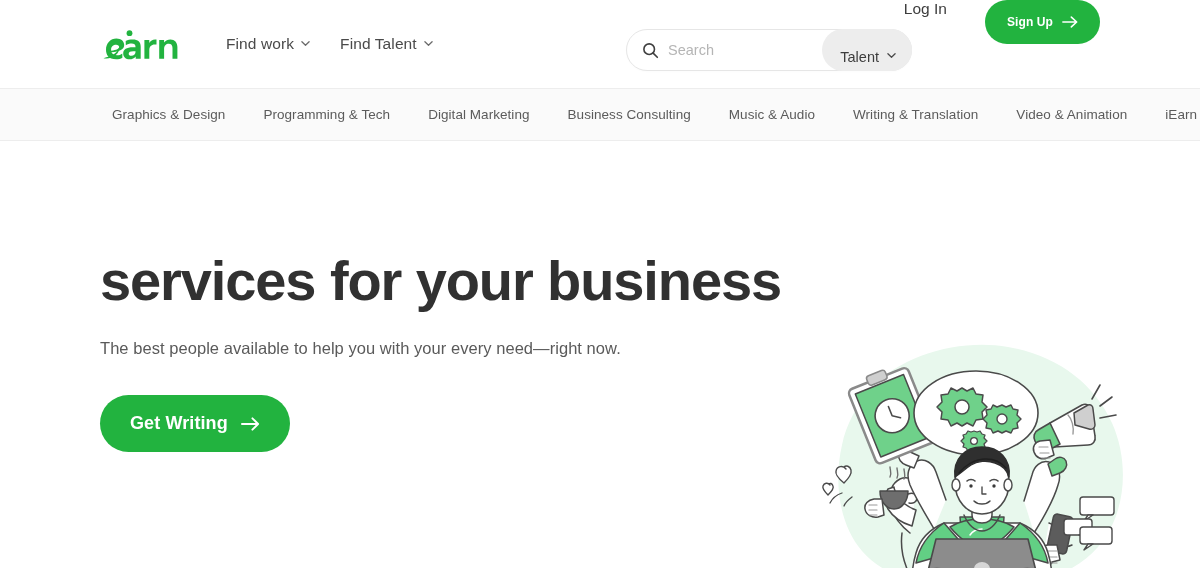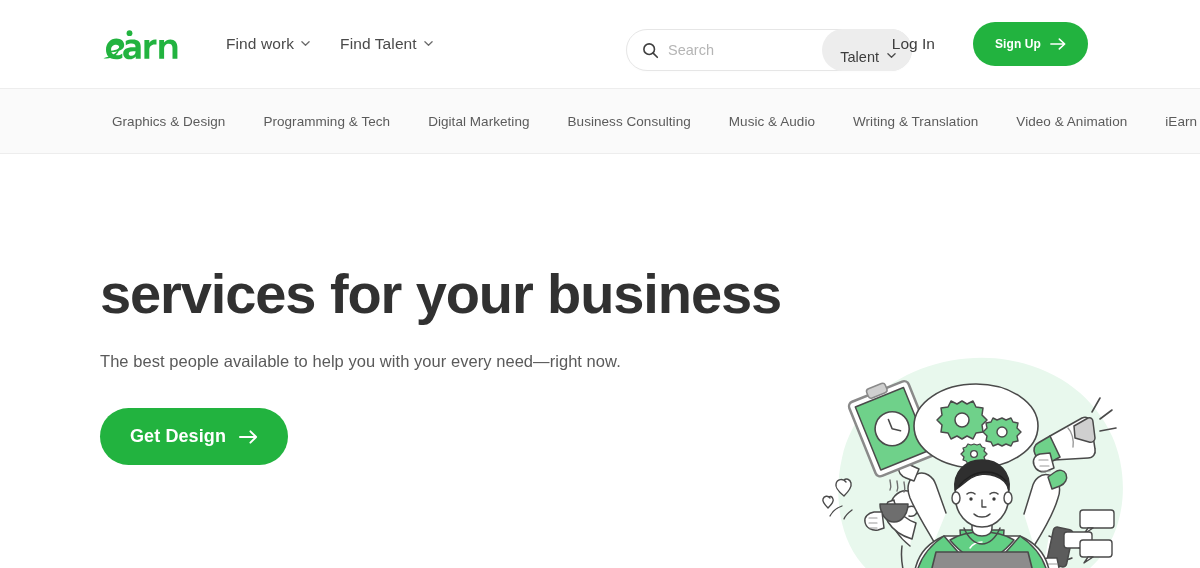--- a/index.html
+++ b/index.html
@@ -96,25 +96,25 @@
     gap: 8px;
     font-size: 14.5px;
     color: #3d3d3d;
     cursor: pointer;
     white-space: nowrap;
   }
 
   
   .header-actions {
     position: absolute;
-    right: 12px;
+    right: 0;
     top: 0;
     height: 88px;
     display: flex;
-    align-items: center;
+    align-items: flex-start;
     gap: 0;
     padding-right: 100px;
   }
   .login-link {
     font-size: 15.5px;
     color: #3d3d3d;
     cursor: pointer;
     margin-right: 38px;
     white-space: nowrap;
   }
@@ -133,21 +133,21 @@
     align-items: center;
     gap: 9px;
     cursor: pointer;
     white-space: nowrap;
   }
   .arrow-r { width: 16px; height: 14px; display: block; }
 
   
   .catnav {
     width: 1200px;
-    height: 66px;
+    height: 53px;
     background: #fafafa;
     border-top: 1px solid #ededed;
     border-bottom: 1px solid #ededed;
     display: flex;
     align-items: center;
     padding-left: 112px;
     gap: 0;
   }
   .catnav .cat {
     font-size: 13.5px;
@@ -297,21 +297,21 @@
 </div>
 
 <div class="hero">
 
   <div class="hero-copy">
     <h1 class="hero-title">
       <span class="l2">services for your business</span>
     </h1>
     <p class="hero-sub">The best people available to help you with your every need—right now.</p>
     <button class="cta-btn">
-      <span>Get Design</span>
+      <span>Get Writing</span>
       <span class="arrow-r">
         <svg width="19" height="16" viewBox="0 0 20 16">
           <path d="M1 8h16.5M12 2l6 6-6 6" fill="none" stroke="#ffffff" stroke-width="2" stroke-linecap="round" stroke-linejoin="round"></path>
         </svg>
       </span>
     </button>
   </div>
 
   <div class="hero-art">
     <svg viewBox="0 0 340 290" aria-hidden="true">

